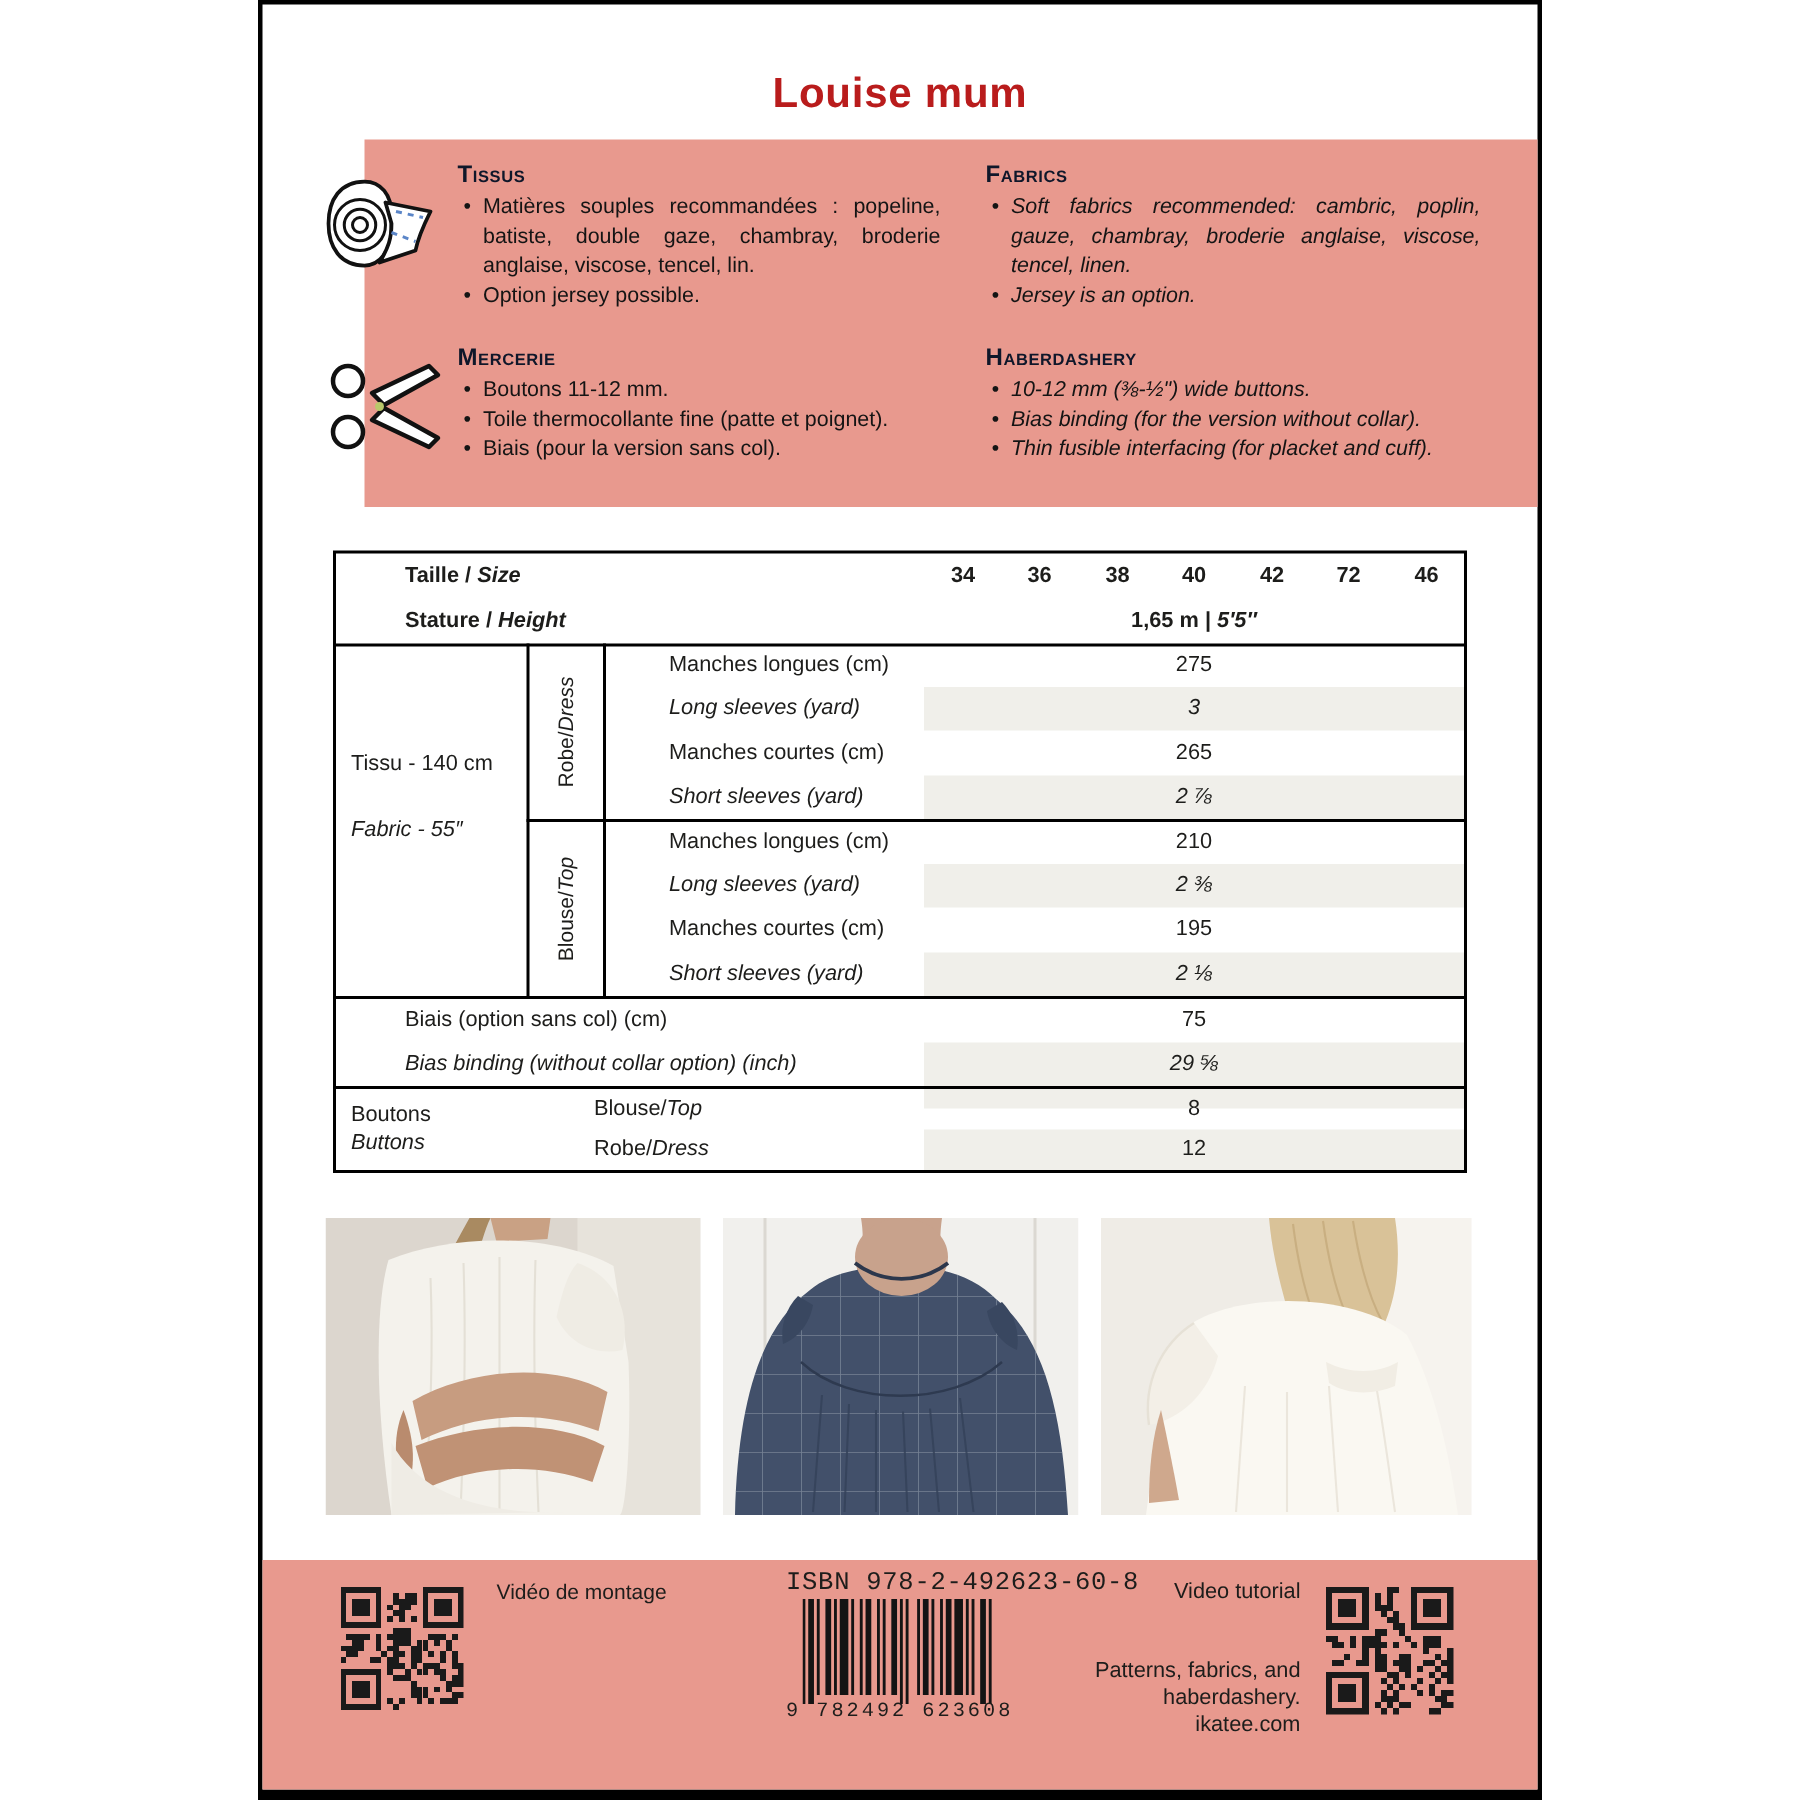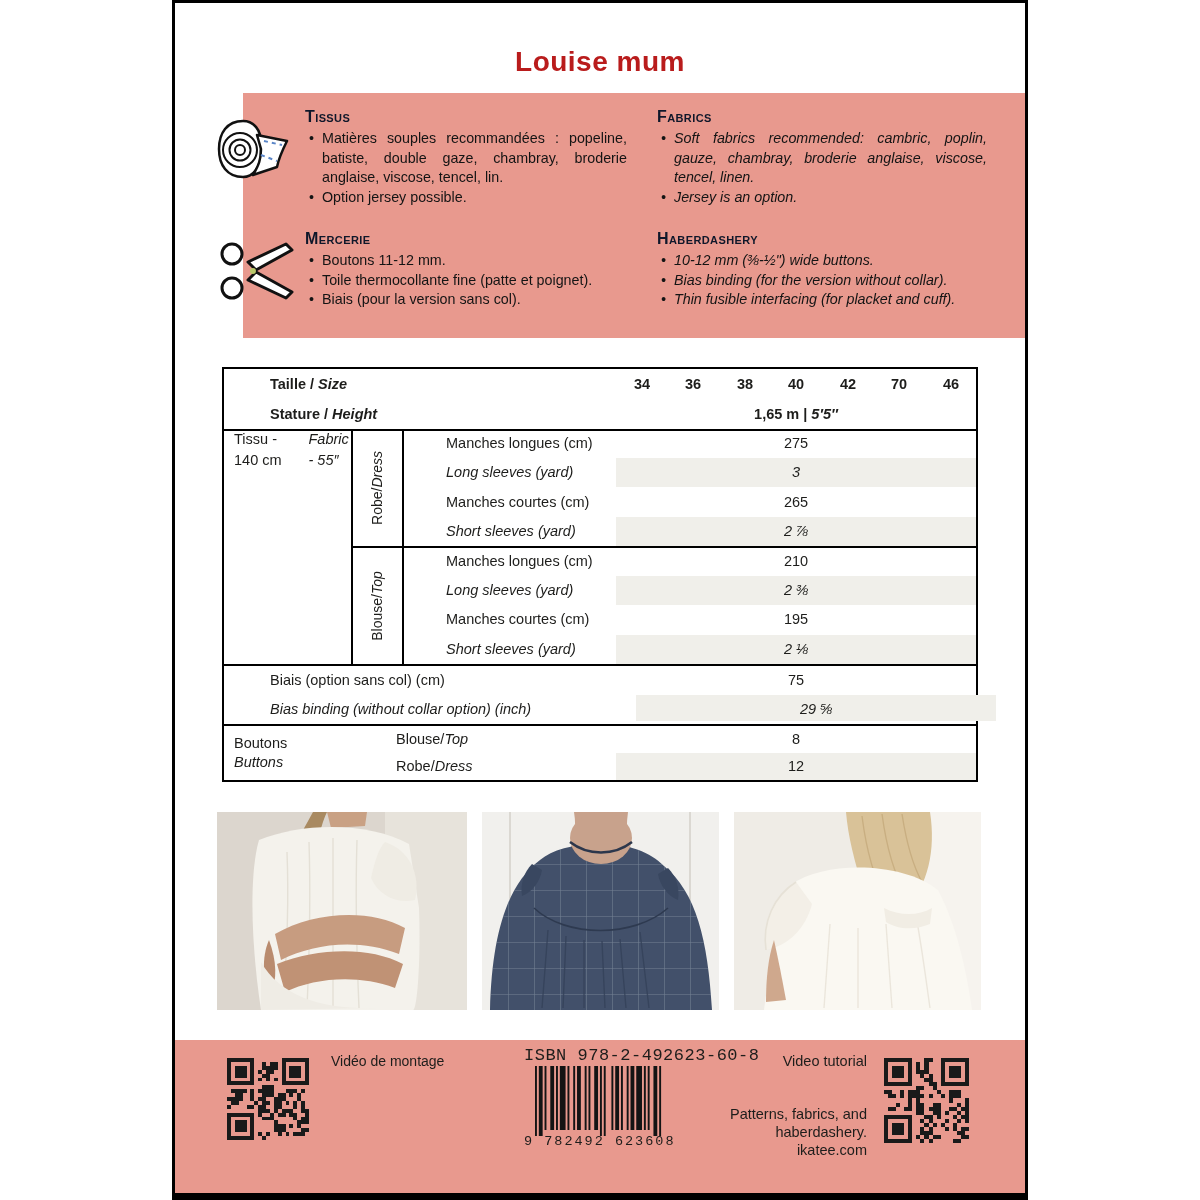--- a/index.html
+++ b/index.html
@@ -54,21 +54,21 @@
   .vline{position:absolute;width:1.5px;background:#000;}
   .size-col{position:absolute;width:52px;text-align:center;font-weight:700;}
   .val-band{position:absolute;left:392px;width:360px;text-align:center;}
   .shade{background:var(--table-shaded-row,#f0efea);}
   .it{font-style:italic;}
   .b{font-weight:700;}
   .vgroup{position:absolute;left:127px;width:51px;display:flex;align-items:center;justify-content:center;}
   .vgroup .vlabel{transform:rotate(-90deg);white-space:nowrap;font-size:14px;}
   .fabric-cell{
     position:absolute;left:10px;top:60px;height:204px;width:115px;
-    display:flex;flex-direction:row;justify-content:center;line-height:21px;gap:23px;
+    display:flex;flex-direction:column;justify-content:center;line-height:21px;gap:23px;
   }
   .buttons-cell{
     position:absolute;left:10px;top:357px;height:54px;
     display:flex;flex-direction:column;justify-content:center;line-height:19px;
   }
   
   .photo{position:absolute;top:812px;height:198px;}
   .photo svg{display:block;}
   
   .footer{
@@ -156,21 +156,21 @@
 
 <div class="size-table">
 
   <div class="trow" style="top:0;height:31px;line-height:31px;">
     <span class="tlabel"><span class="b">Taille</span><span class="b"> / </span><span class="b it">Size</span></span>
     <span class="size-col" style="left:392px;">34</span>
     <span class="size-col" style="left:443px;">36</span>
     <span class="size-col" style="left:495px;">38</span>
     <span class="size-col" style="left:546px;">40</span>
     <span class="size-col" style="left:598px;">42</span>
-    <span class="size-col" style="left:649px;">70</span>
+    <span class="size-col" style="left:649px;">72</span>
     <span class="size-col" style="left:701px;">46</span>
   </div>
 
   <div class="trow" style="top:31px;height:29px;line-height:29px;">
     <span class="tlabel"><span class="b">Stature</span><span class="b"> / </span><span class="b it">Height</span></span>
     <span class="val-band"><span class="b">1,65 m</span>&nbsp;<span class="b">|</span>&nbsp;<span class="b it">5′5″</span></span>
   </div>
   <div class="hline" style="top:60px;"></div>
 
   <div class="fabric-cell">
@@ -224,21 +224,21 @@
   <div class="vline" style="left:127px;top:60px;height:235px;"></div>
   <div class="vline" style="left:178px;top:60px;height:235px;"></div>
 
   <div class="hline" style="top:295px;"></div>
   <div class="trow" style="top:297px;height:29px;line-height:29px;">
     <span class="tlabel">Biais (option sans col) (cm)</span>
     <span class="val-band">75</span>
   </div>
   <div class="trow" style="top:326px;height:29px;line-height:29px;">
     <span class="tlabel it">Bias binding (without collar option) (inch)</span>
-    <span class="val-band shade it" style="top:0;height:26px;margin-left:20px;">29 ⅝</span>
+    <span class="val-band shade it" style="top:0;height:44px;">29 ⅝</span>
   </div>
 
   <div class="hline" style="top:355px;"></div>
   <div class="buttons-cell">
     <span>Boutons</span>
     <span class="it">Buttons</span>
   </div>
   <div class="trow" style="top:357px;height:27px;line-height:27px;">
     <span class="tlabel" style="left:136px;"><span>Blouse/</span><span class="it">Top</span></span>
     <span class="val-band">8</span>

